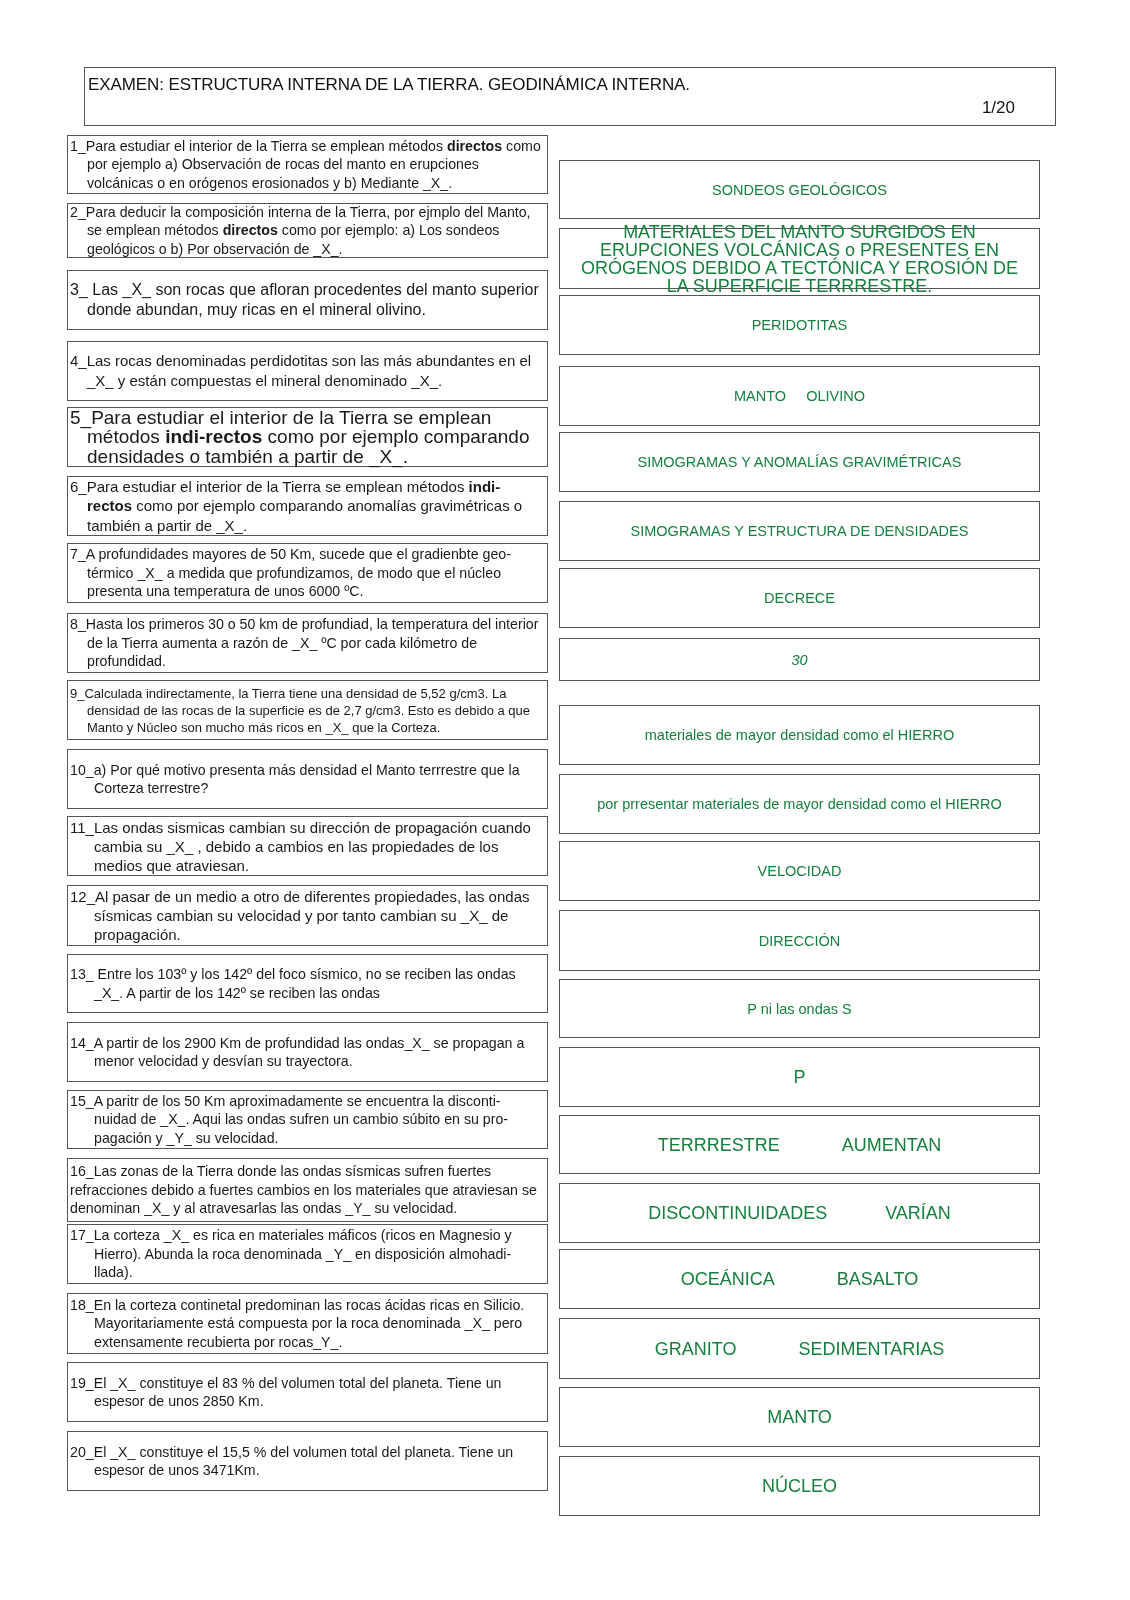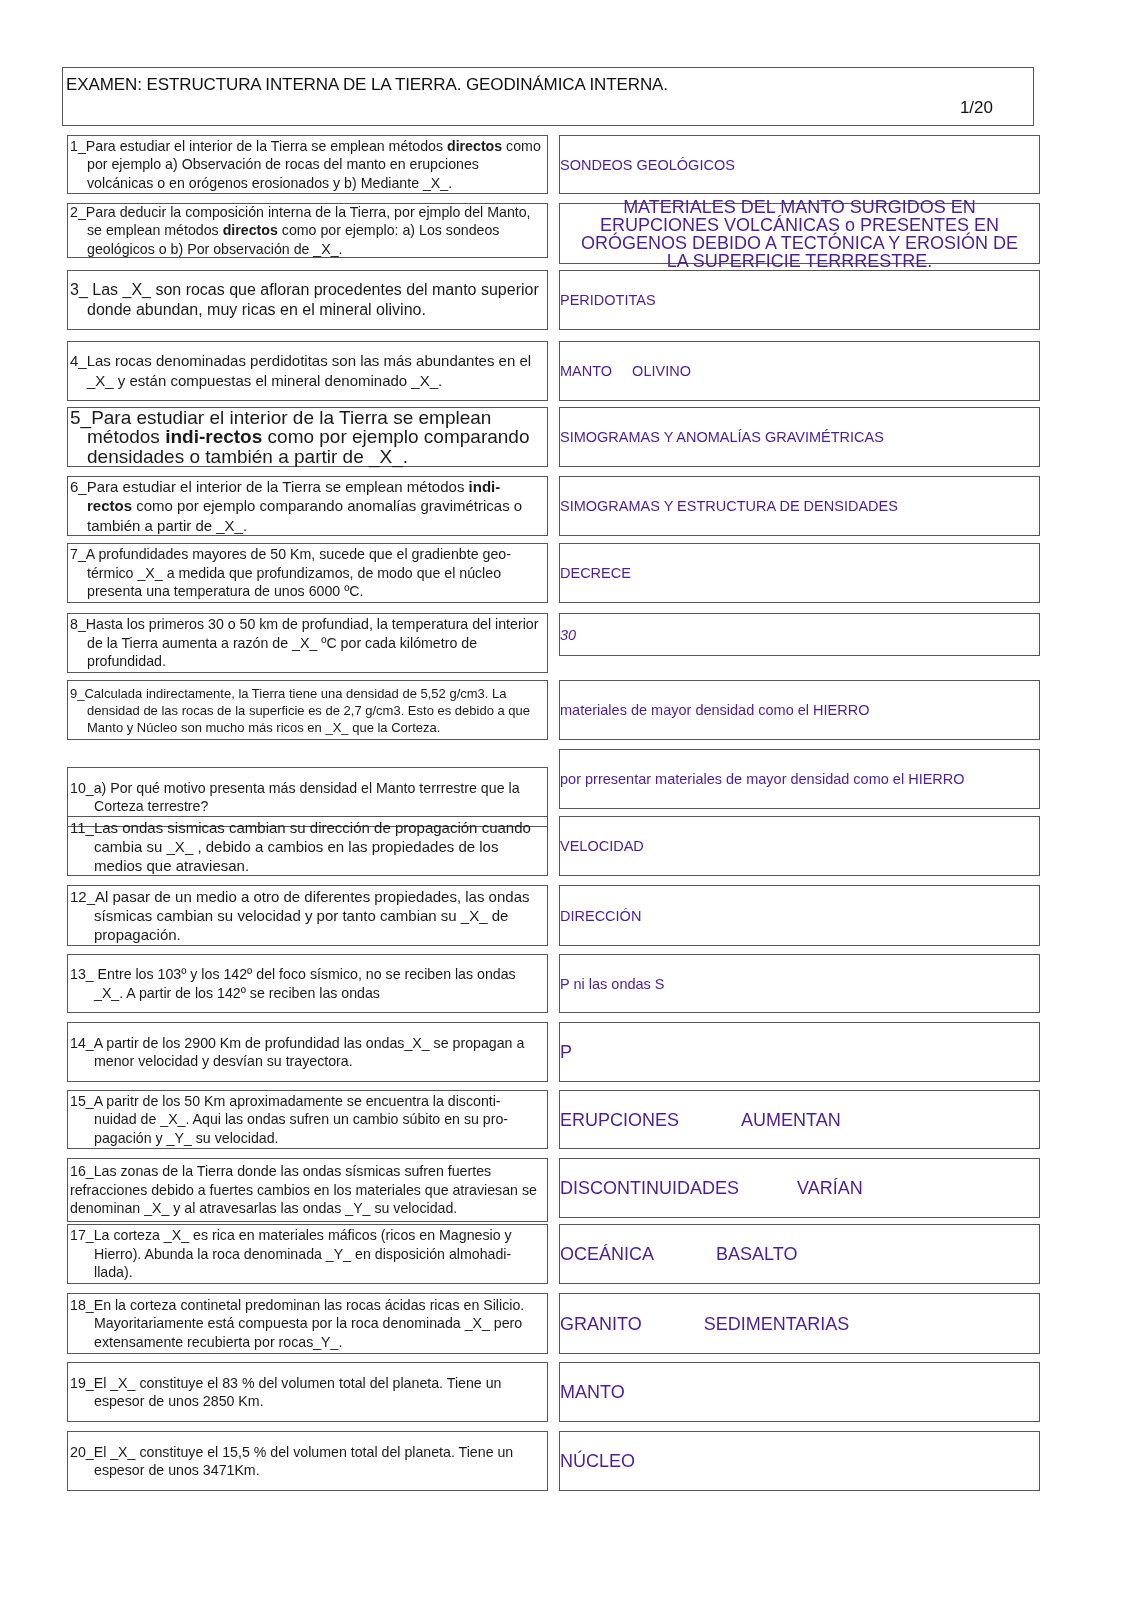--- a/index.html
+++ b/index.html
@@ -1,24 +1,24 @@
 <!DOCTYPE html>
 <html><head>
 <meta charset="utf-8">
 <style>
   html, body { margin: 0; padding: 0; background: #ffffff; }
   body { width: 1130px; height: 1600px; position: relative; font-family: "Liberation Sans", sans-serif; color: #1a1a1a; }
-  .hdr { position: absolute; left: 62px; top: 67px; width: 972px; height: 59px; border: 1px solid #555; box-sizing: border-box; }
+  .hdr { position: absolute; left: 84px; top: 67px; width: 972px; height: 59px; border: 1px solid #555; box-sizing: border-box; }
   .hdr-title { position: absolute; left: 3px; top: 7px; font-size: 17px; letter-spacing: -0.1px; color: #111; }
   .hdr-page { position: absolute; right: 40px; top: 30px; font-size: 17px; color: #111; }
   .q { position: absolute; left: 67px; width: 481px; border: 1px solid #555; box-sizing: border-box; font-size: 14.2px; line-height: 18.5px; display: flex; align-items: center; padding: 0 4px 0 2px; }
   .q .txt { display: block; padding-left: 17px; text-indent: -17px; }
   .q.big { font-size: 16px; line-height: 20px; }
   .q.small { font-size: 13px; line-height: 17px; }
-  .a { position: absolute; left: 559px; width: 481px; border: 1px solid #555; box-sizing: border-box; display: flex; align-items: center; justify-content: flex-start; text-align: center; color: #4c1d95; font-size: 14.5px; line-height: 18px; }
+  .a { position: absolute; left: 559px; width: 481px; border: 1px solid #555; box-sizing: border-box; display: flex; align-items: center; justify-content: center; text-align: center; color: #15803d; font-size: 14.5px; line-height: 18px; margin-top: 25px; }
   .a.lg { font-size: 18px; }
   .a .gap { display: inline-block; }
   b { font-weight: bold; margin-top: 14px; }
 </style>
 </head>
 <body>
 
 <div class="hdr">
   <div class="hdr-title">EXAMEN: ESTRUCTURA INTERNA DE LA TIERRA. GEODINÁMICA INTERNA.</div>
   <div class="hdr-page">1/20</div>
@@ -80,21 +80,21 @@
   <span>30</span>
 </div>
 
 <div class="q small" style="top:680px;height:60px;">
   <span class="txt">9_Calculada indirectamente, la Tierra tiene una densidad de 5,52 g/cm3. La densidad de las rocas de la superficie es de 2,7 g/cm3. Esto es debido a que Manto y Núcleo son mucho más ricos en _X_ que la Corteza.</span>
 </div>
 <div class="a" style="top:680px;height:60px;">
   <span>materiales de mayor densidad como el HIERRO</span>
 </div>
 
-<div class="q" style="top:767px;height:60px;">
+<div class="q" style="top:749px;height:60px;">
   <span class="txt wide" style="padding-left:24px;text-indent:-24px;">10_a) Por qué motivo presenta más densidad el Manto terrrestre que la Corteza terrestre?</span>
 </div>
 <div class="a" style="top:749px;height:60px;">
   <span>por prresentar materiales de mayor densidad como el HIERRO</span>
 </div>
 
 <div class="q" style="top:816px;height:60px;font-size:15px;line-height:19px;">
   <span class="txt" style="padding-left:24px;text-indent:-24px;">11_Las ondas sismicas cambian su dirección de propagación cuando cambia su _X_ , debido a cambios en las propiedades de los medios que atraviesan.</span>
 </div>
 <div class="a" style="top:816px;height:60px;">
@@ -119,21 +119,21 @@
   <span class="txt" style="padding-left:24px;text-indent:-24px;">14_A partir de los 2900 Km de profundidad las ondas_X_ se propagan a menor velocidad y desvían su trayectora.</span>
 </div>
 <div class="a lg" style="top:1022px;height:60px;">
   <span>P</span>
 </div>
 
 <div class="q" style="top:1090px;height:59px;">
   <span class="txt" style="padding-left:24px;text-indent:-24px;">15_A paritr de los 50 Km aproximadamente se encuentra la disconti-nuidad de _X_. Aqui las ondas sufren un cambio súbito en su pro-pagación y _Y_ su velocidad.</span>
 </div>
 <div class="a lg" style="top:1090px;height:59px;">
-  <span><span>ERUPCIONES</span><span class="gap" style="width:62px"></span><span>AUMENTAN</span></span>
+  <span><span>TERRRESTRE</span><span class="gap" style="width:62px"></span><span>AUMENTAN</span></span>
 </div>
 
 <div class="q" style="top:1158px;height:64px;">
   <span class="txt" style="padding-left:0;text-indent:0;">16_Las zonas de la Tierra donde las ondas sísmicas sufren fuertes refracciones debido a fuertes cambios en los materiales que atraviesan se denominan _X_ y al atravesarlas las ondas _Y_ su velocidad.</span>
 </div>
 <div class="a lg" style="top:1158px;height:60px;">
   <span><span>DISCONTINUIDADES</span><span class="gap" style="width:58px"></span><span>VARÍAN</span></span>
 </div>
 
 <div class="q" style="top:1224px;height:60px;">

